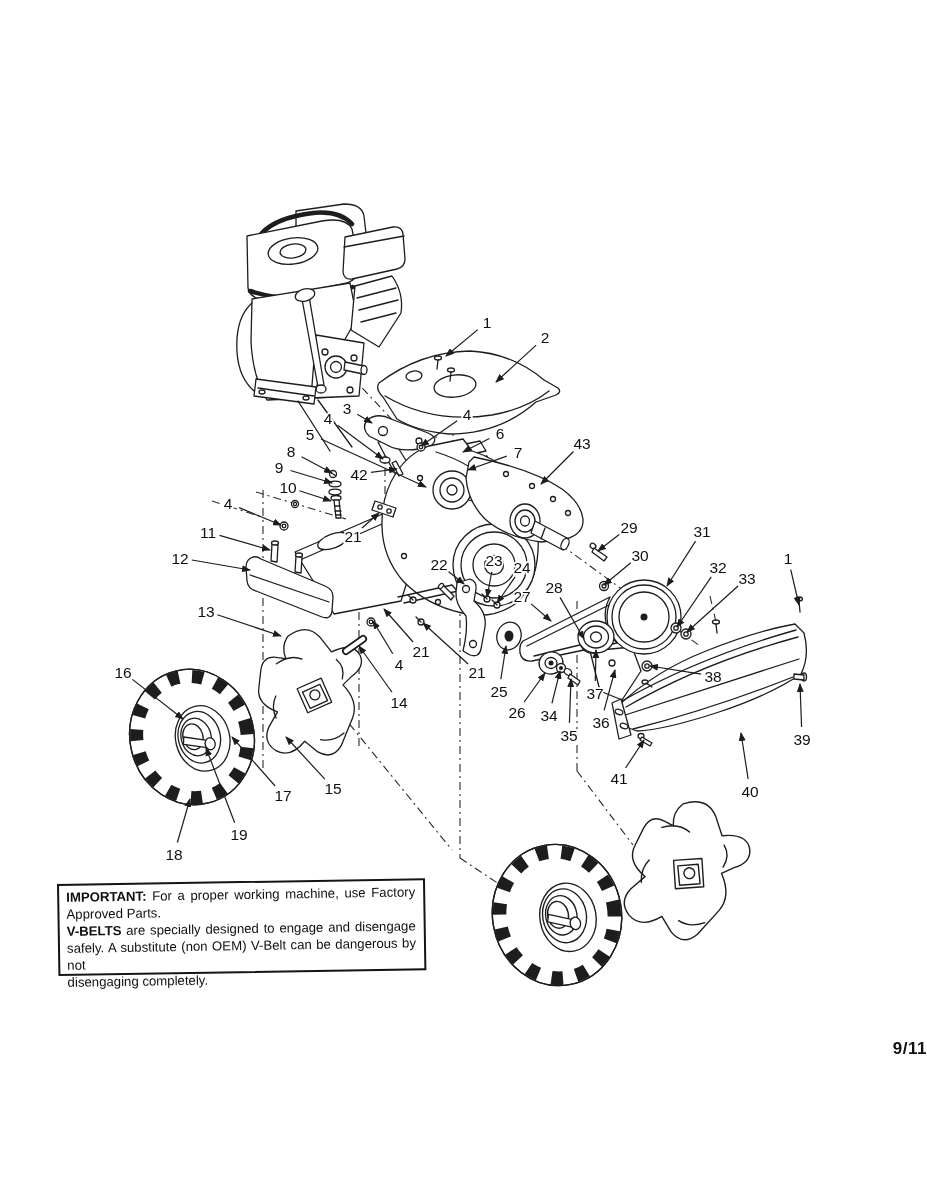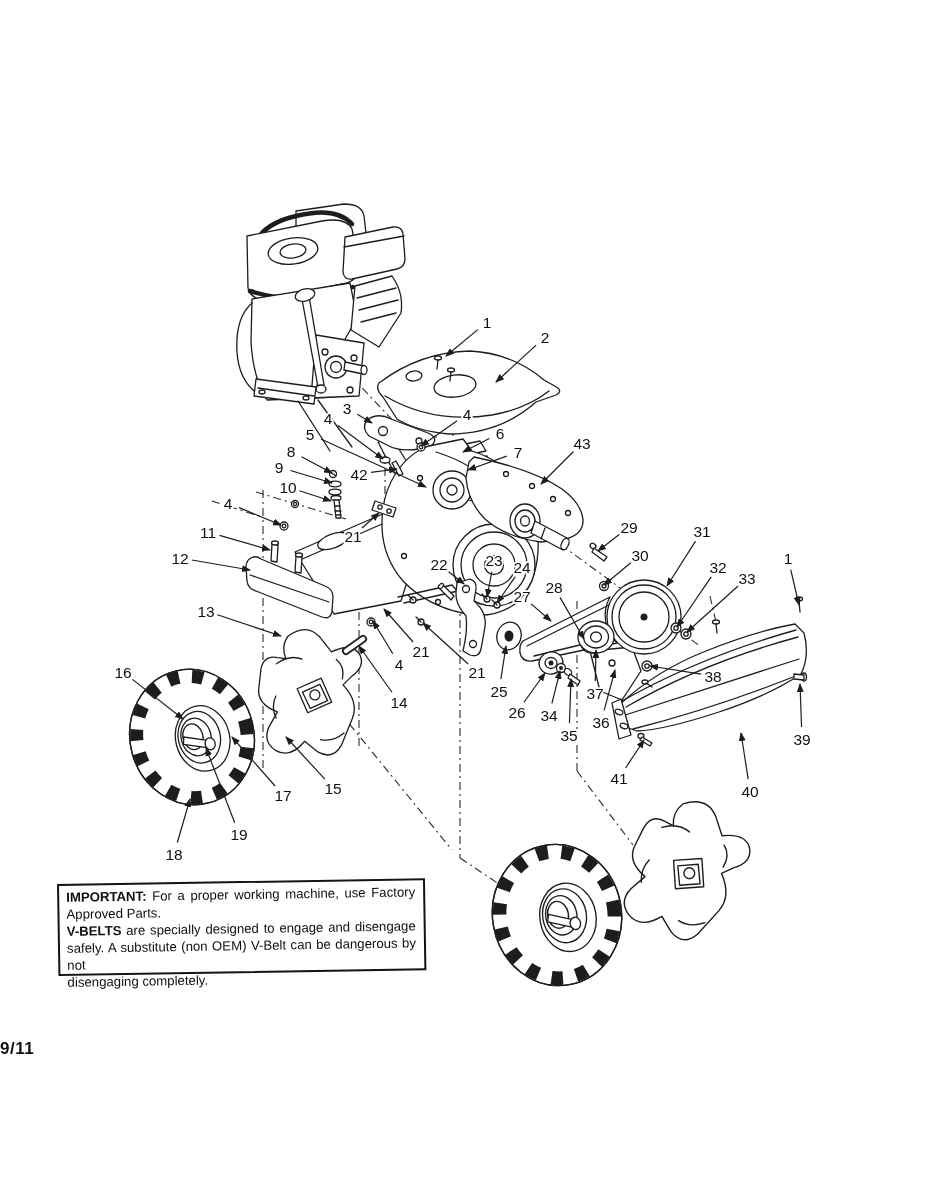--- a/index.html
+++ b/index.html
@@ -11,21 +11,21 @@
   .thick{stroke-width:4.5;}
   .leader{stroke:#1d1d1d;stroke-width:1.2;fill:none;}
   .dash{stroke:#2a2a2a;stroke-width:1.1;fill:none;stroke-dasharray:8 4 2 4;}
   .cnum{font:15.5px "Liberation Sans",sans-serif;fill:#101010;text-anchor:middle;
         dominant-baseline:central;paint-order:stroke;stroke:#fff;stroke-width:3.5;}
   #note-box{position:absolute;left:57px;top:884px;width:368px;height:92px;
         border:2px solid #141414;background:#fff;transform:rotate(-0.9deg);
         transform-origin:0 0;padding:3px 8px 0 7px;box-sizing:border-box;}
   .nline{font-size:13.2px;line-height:17px;color:#101010;white-space:nowrap;}
   .nline.j{white-space:normal;text-align:justify;text-align-last:justify;}
-  #page-num{position:absolute;left:0;top:1039px;width:927px;text-align:left;
+  #page-num{position:absolute;left:0;top:1039px;width:927px;text-align:right;
         font-weight:bold;font-size:17px;letter-spacing:0.5px;color:#101010;}
 </style>
 </head>
 <body>
 
 <div class="page">
 
 <svg width="927" height="1200" viewBox="0 0 927 1200">
   <defs>
     <marker id="arrow" markerWidth="9" markerHeight="7" refX="8" refY="3.5" orient="auto" markerUnits="userSpaceOnUse">

